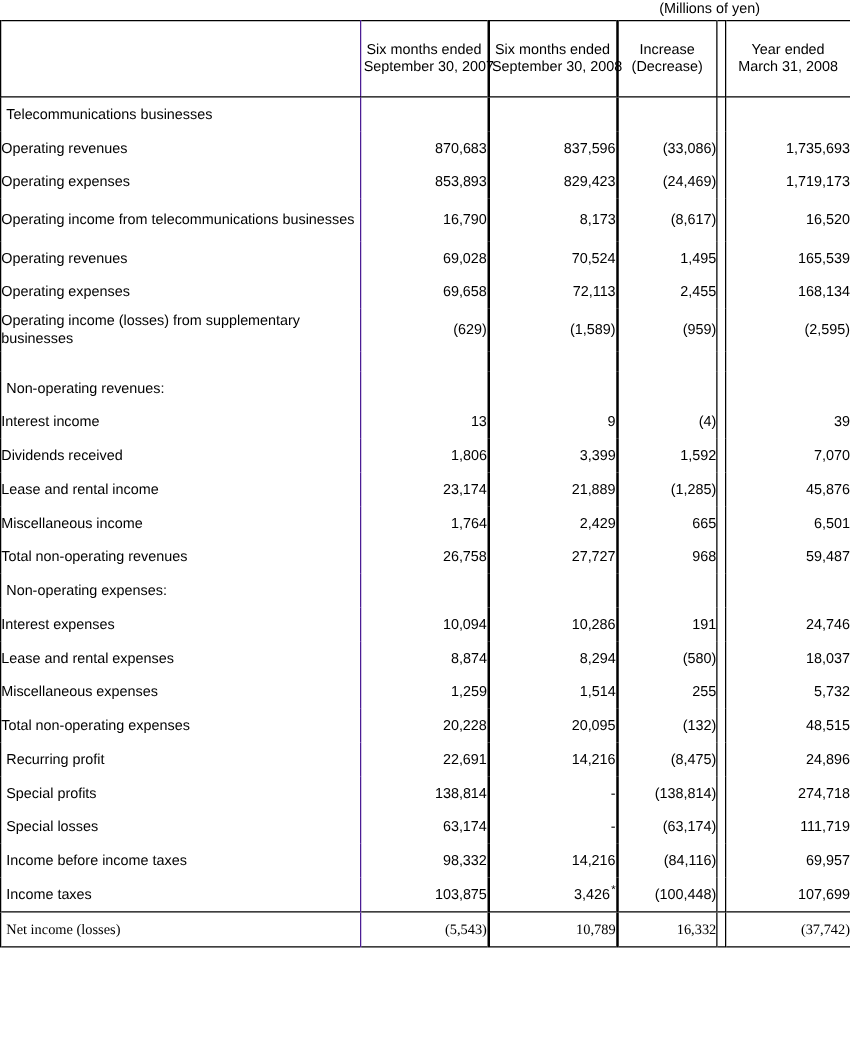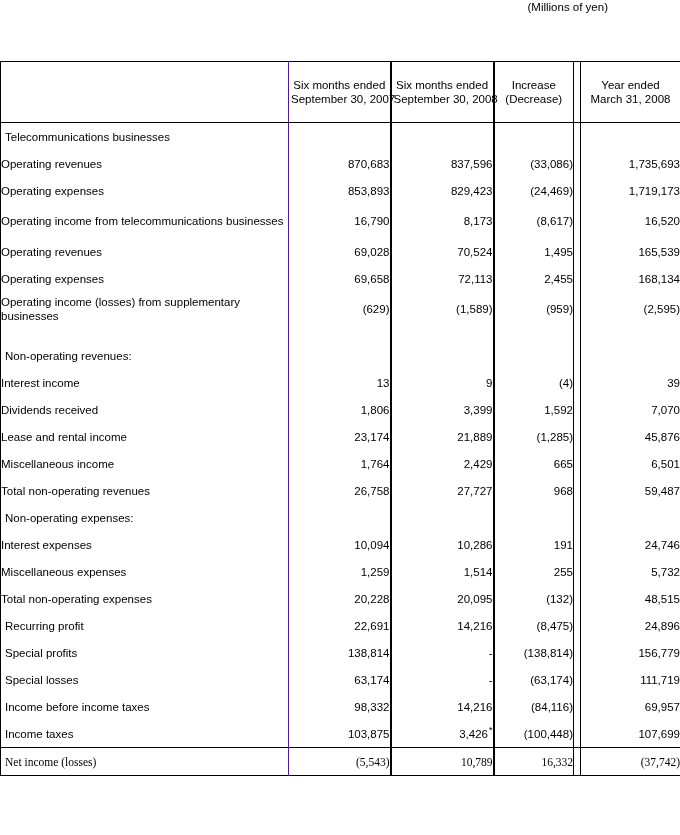--- a/index.html
+++ b/index.html
@@ -34,21 +34,20 @@
 
   
   .fin-table {
     position: absolute;
     top: 16px;
     left: 0px;
     width: 680px;
     border-collapse: collapse;
     table-layout: fixed;
     font-size: 11.5px;
-    margin-top: 45px;
   }
 
   .fin-table col.c-label  { width: 288px; }
   .fin-table col.c-y2007  { width: 102px; }
   .fin-table col.c-y2008  { width: 103px; }
   .fin-table col.c-delta  { width: 80px; }
   .fin-table col.c-gap    { width: 7px;  }
   .fin-table col.c-year   { width: 100px; }
 
   
@@ -335,20 +334,30 @@
             <span class="label-nowrap indent-1">Interest expenses</span>
           </td>
           <td class="cell-y2007"><span>10,094</span></td>
           <td class="cell-y2008"><span>10,286</span></td>
           <td class="cell-delta"><span>191</span></td>
           <td class="cell-gap"></td>
           <td class="cell-year"><span>24,746</span></td>
         </tr>
         <tr class="data-row">
           <td class="cell-label">
+            <span class="label-nowrap indent-1">Lease and rental expenses</span>
+          </td>
+          <td class="cell-y2007"><span>8,874</span></td>
+          <td class="cell-y2008"><span>8,294</span></td>
+          <td class="cell-delta"><span>(580)</span></td>
+          <td class="cell-gap"></td>
+          <td class="cell-year"><span>18,037</span></td>
+        </tr>
+        <tr class="data-row">
+          <td class="cell-label">
             <span class="label-nowrap indent-1">Miscellaneous expenses</span>
           </td>
           <td class="cell-y2007"><span>1,259</span></td>
           <td class="cell-y2008"><span>1,514</span></td>
           <td class="cell-delta"><span>255</span></td>
           <td class="cell-gap"></td>
           <td class="cell-year"><span>5,732</span></td>
         </tr>
         <tr class="data-row">
           <td class="cell-label">
@@ -371,21 +380,21 @@
           <td class="cell-year"><span>24,896</span></td>
         </tr>
         <tr class="data-row">
           <td class="cell-label">
             <span class="label-nowrap indent-0">Special profits</span>
           </td>
           <td class="cell-y2007"><span>138,814</span></td>
           <td class="cell-y2008"><span>-</span></td>
           <td class="cell-delta"><span>(138,814)</span></td>
           <td class="cell-gap"></td>
-          <td class="cell-year"><span>156,779</span></td>
+          <td class="cell-year"><span>274,718</span></td>
         </tr>
         <tr class="data-row">
           <td class="cell-label">
             <span class="label-nowrap indent-0">Special losses</span>
           </td>
           <td class="cell-y2007"><span>63,174</span></td>
           <td class="cell-y2008"><span>-</span></td>
           <td class="cell-delta"><span>(63,174)</span></td>
           <td class="cell-gap"></td>
           <td class="cell-year"><span>111,719</span></td>

